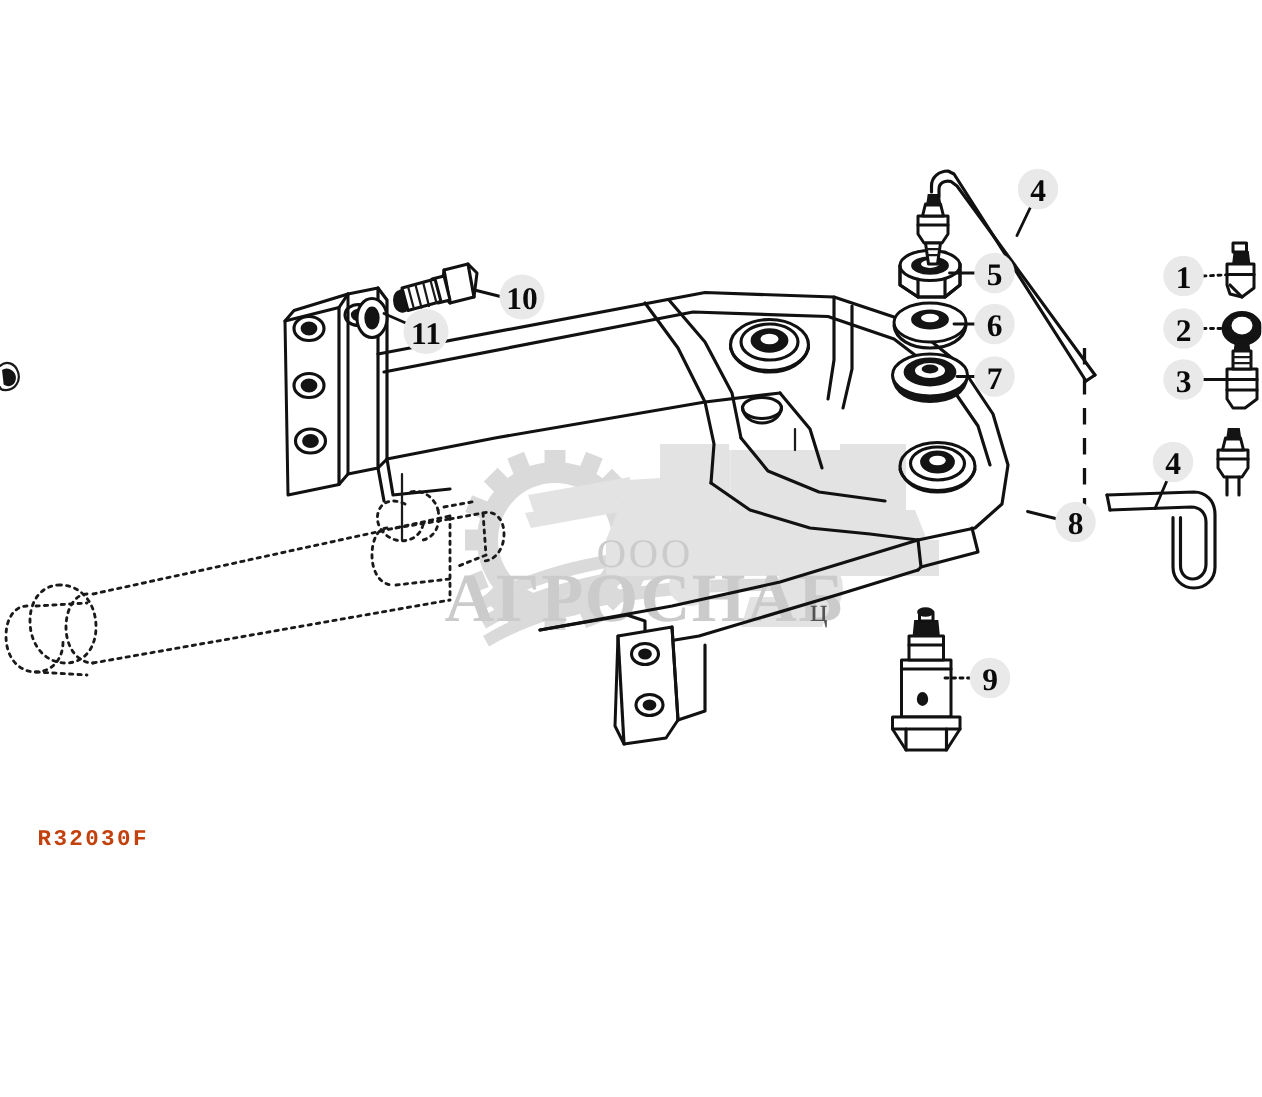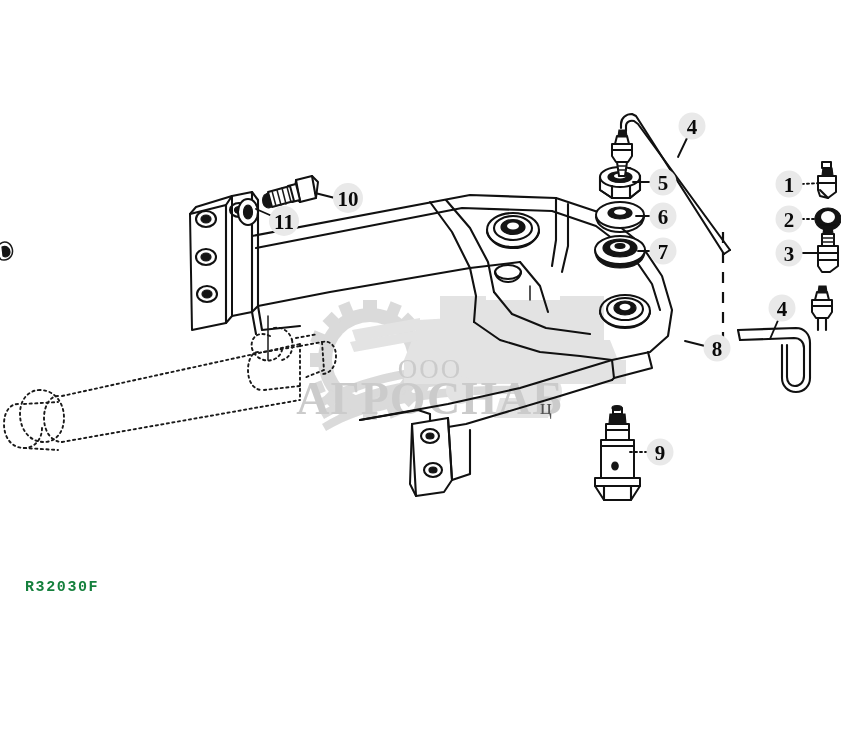--- a/index.html
+++ b/index.html
@@ -97,26 +97,26 @@
     stroke: none;
   }
   .wm-text {
     font-family: "Liberation Serif", serif;
     fill: #c9c9c9;
     stroke: none;
   }
   #part-number {
     position: absolute;
     left: 25px;
-    top: 579px;
+    top: 551px;
     font-family: "Liberation Mono", monospace;
     font-size: 15px;
     font-weight: bold;
     letter-spacing: 1.6px;
-    color: #15803d;
+    color: #c2410c;
     white-space: nowrap;
   }
 </style>
 </head>
 <body>
 
 <div id="page">
 
   <svg id="diagram-svg" viewBox="0 0 841 731">
 

